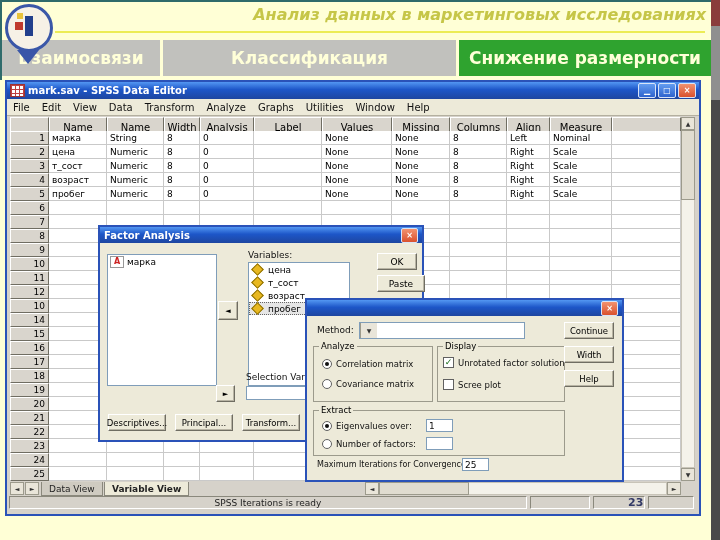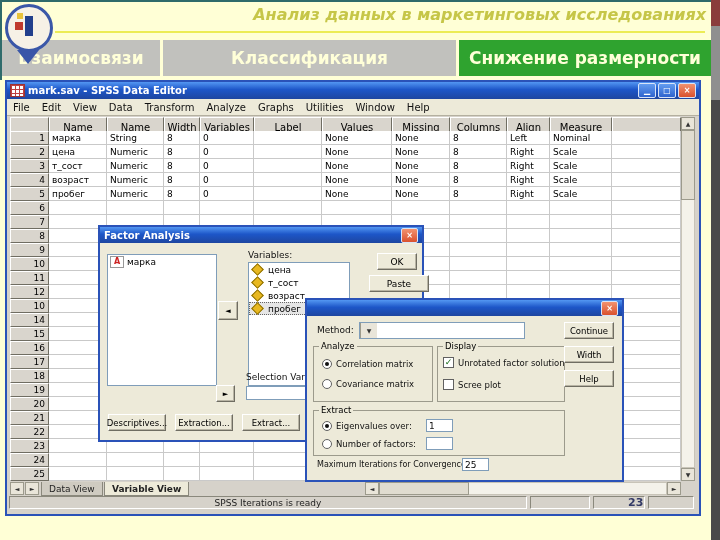--- a/index.html
+++ b/index.html
@@ -155,21 +155,21 @@
       <span class="menu-item">Window</span>
       <span class="menu-item">Help</span>
     </div>
 
   <div id="grid">
     <div class="grow" id="grid-header">
         <div class="hcell" style="width: 39px;"></div>
         <div class="hcell" style="width: 58px;">Name</div>
         <div class="hcell" style="width: 57px;">Name</div>
         <div class="hcell" style="width: 36px;">Width</div>
-        <div class="hcell" style="width: 54px;">Variables</div>
+        <div class="hcell" style="width: 54px;">Analysis</div>
         <div class="hcell" style="width: 68px;">Label</div>
         <div class="hcell" style="width: 70px;">Values</div>
         <div class="hcell" style="width: 58px;">Missing</div>
         <div class="hcell" style="width: 57px;">Columns</div>
         <div class="hcell" style="width: 43px;">Align</div>
         <div class="hcell" style="width: 62px;">Measure</div>
         <div class="hcell" style="width: 69px;"></div>
       </div>
     <div id="grid-body">
         <div class="grow">
@@ -572,28 +572,28 @@
         <span class="sc-ic"></span>
         <span>возраст</span>
       </div>
       <div class="litem sel">
         <span class="sc-ic"></span>
         <span>пробег</span>
       </div>
     </div>
   <div class="btn abs" style="left:118px;top:74px;width:20px;height:19px;font-size:7px">◄</div>
   <div class="btn abs" style="left:277px;top:26px;width:40px;height:17px">OK</div>
-  <div class="btn abs" style="left:269px;top:48px;width:60px;height:17px">Paste</div>
+  <div class="btn abs" style="left:277px;top:48px;width:48px;height:17px">Paste</div>
   <div class="lab" style="left:146px;top:145px">Selection Variable:</div>
   <div class="btn abs" style="left:116px;top:158px;width:19px;height:17px;font-size:7px">►</div>
   <div class="field" style="left:146px;top:159px;width:100px;height:14px"></div>
   <div id="fa-buttons" class="abs" style="left:8px;top:187px;display:flex;gap:9px">
       <div class="btn" style="width: 58px; height: 17px; font-size: 8.5px;">Descriptives...</div>
-      <div class="btn" style="width: 58px; height: 17px; font-size: 8.5px;">Extraction...</div>
-      <div class="btn" style="width: 58px; height: 17px; font-size: 8.5px;">Extract...</div>
+      <div class="btn" style="width: 58px; height: 17px; font-size: 8.5px;">Principal...</div>
+      <div class="btn" style="width: 58px; height: 17px; font-size: 8.5px;">Transform...</div>
     </div>
 </div>
 
 <div class="dialog" style="left:305px;top:298px;width:315px;height:180px;z-index:30">
   <div class="dlgtitle">
     <span class="capbtns">
         <span class="capbtn close" style="width:15px;height:13px">×</span>
       </span>
   </div>
   <div class="lab" style="left:10px;top:25px">Method:</div>

